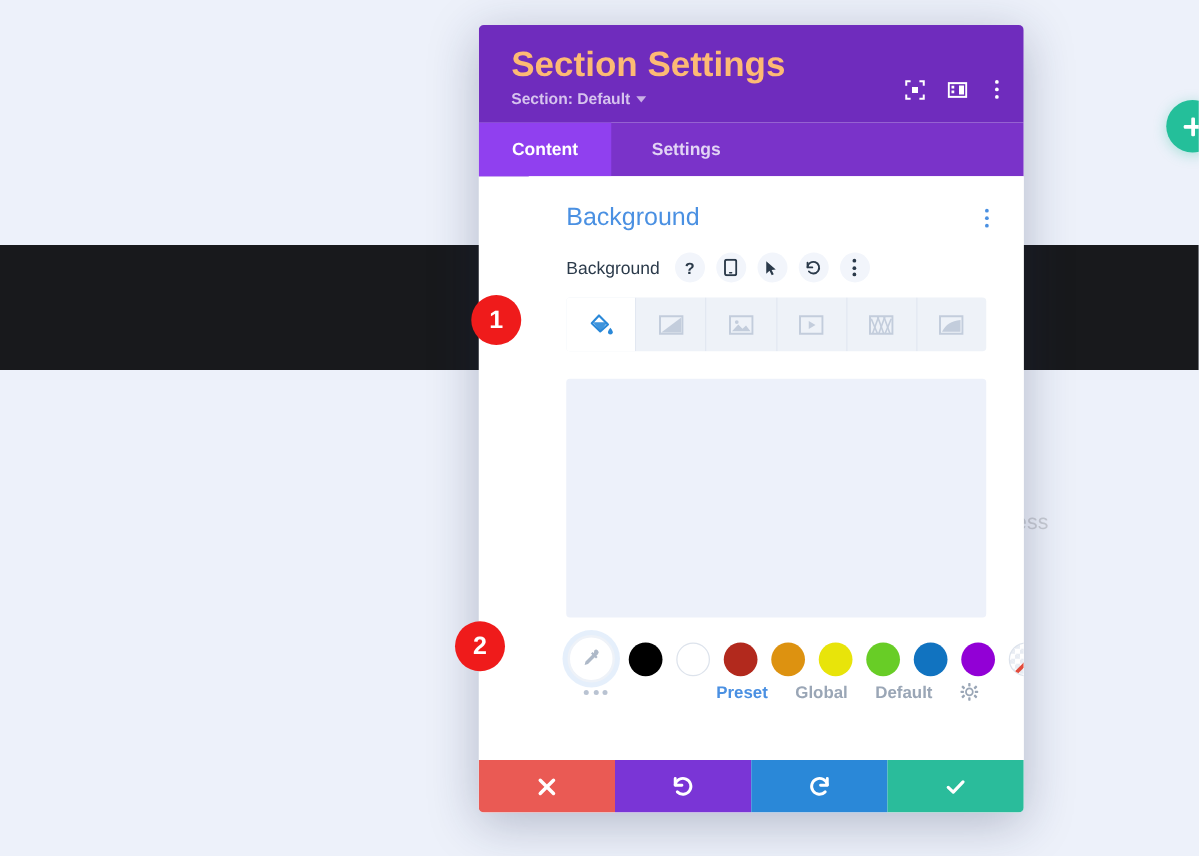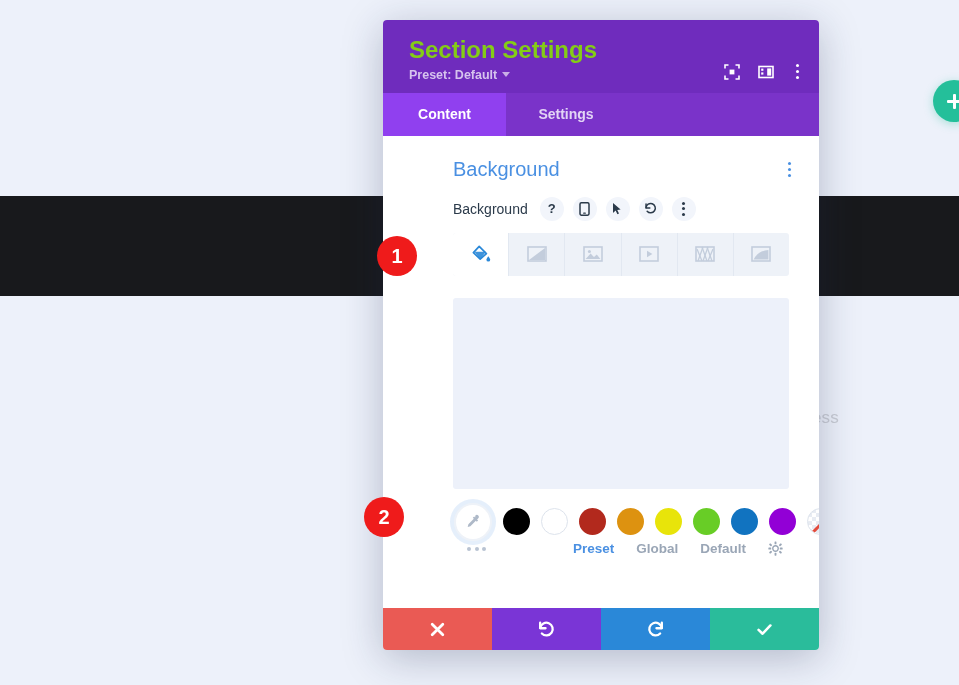--- a/index.html
+++ b/index.html
@@ -89,22 +89,22 @@
   }
 
   
   .modal-header {
     background: #6f2cbd;
     padding: 16px 20px 10px 26px;
     position: relative;
     flex: 0 0 auto;
   }
   .modal-title {
-    color: #84cc16;
-    font-size: 24px;
+    color: #fdba74;
+    font-size: 28px;
     font-weight: bold;
     line-height: 1.15;
   }
   .modal-preset {
     margin-top: 4px;
     color: #d6c3ee;
     font-size: 12.5px;
     font-weight: bold;
     display: inline-flex;
     align-items: center;
@@ -133,21 +133,21 @@
     flex: 0 0 auto;
   }
   .modal-tab {
     padding: 13px 0 14px 0;
     color: #e2d4f5;
     font-size: 14px;
     font-weight: bold;
     text-align: center;
     cursor: pointer;
   }
-  .modal-tab.t0 { width: 123px; }
+  .modal-tab.t0 { width: 106px; }
   .modal-tab.t1 { width: 104px; }
   .modal-tab.t2 { width: 120px; }
   .modal-tab.active {
     background: #9040ef;
     color: #ffffff;
   }
 
   
   .modal-body {
     flex: 1 1 auto;
@@ -342,21 +342,21 @@
   <div class="fab-add">
     <span class="plus"></span>
   </div>
 </div>
 
 <div class="modal">
 
   <div class="modal-header">
     <div class="modal-title">Section Settings</div>
     <div class="modal-preset">
-      <span>Preset: Default</span>
+      <span>Section: Default</span>
       <span class="caret-down"></span>
     </div>
 
     <div class="header-icons">
       <span class="hicon">
         <svg width="16" height="16" viewBox="0 0 16 16">
           <path d="M1 4.5V1h3.5M11.5 1H15v3.5M15 11.5V15h-3.5M4.5 15H1v-3.5" fill="none" stroke="#fff" stroke-width="1.6"></path>
           <rect x="5.6" y="5.6" width="4.8" height="4.8" fill="#fff"></rect>
         </svg>
       </span>

